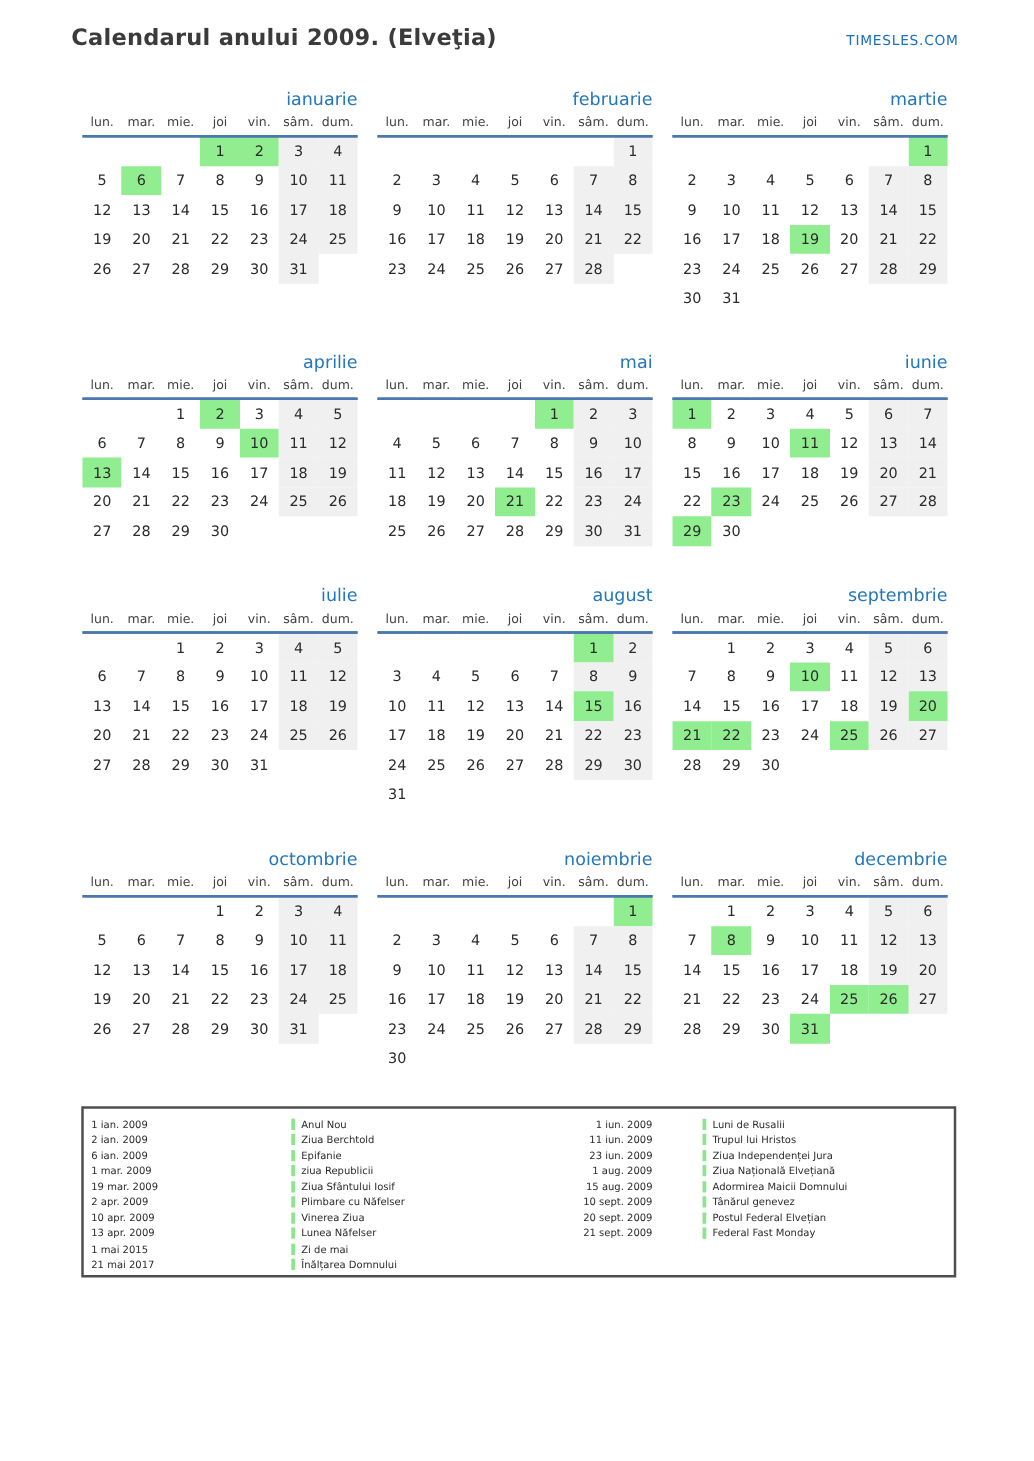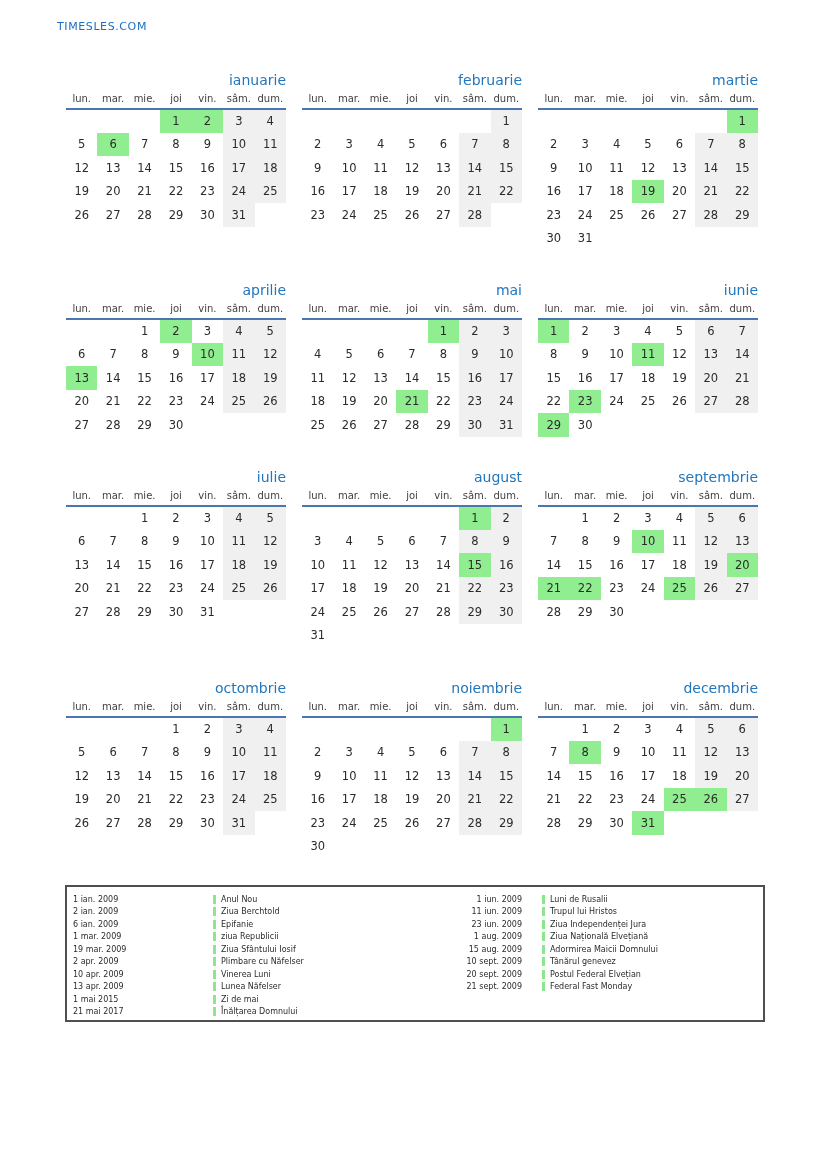--- a/index.html
+++ b/index.html
@@ -25,30 +25,31 @@
   .month-table thead th{font-size:10px;font-weight:400;color:#3f3f3f;
     padding:0 0 4px 0;border-bottom:2px solid var(--underline);text-align:center;}
   .month-table tbody td{height:23.5px;text-align:center;vertical-align:middle;
     font-size:11.5px;color:var(--ink);}
   .month-table tbody td.we{background:var(--we-gray);}
   .month-table tbody td.hl{background:var(--green);}
   #legend-box{position:absolute;left:65px;top:885px;width:700px;height:137px;
     border:2px solid #4f4f4f;padding:6px 0 0 6px;display:flex;}
   .legend-col-a{width:305px;}
   .legend-col-b{width:385px;text-align:right;}
-  .legend-entry{display:flex;align-items:center;height:12.5px;font-size:8px;color:#2b2b2b;}
+  .legend-entry{display:flex;align-items:center;height:12.5px;font-size:8px;color:#2b2b2b;gap:20px;}
   .legend-col-a .legend-date{width:120px;flex:0 0 120px;}
   .legend-col-b .legend-date{width:144px;flex:0 0 144px;}
   .legend-name{display:flex;align-items:center;padding-left:20px;}
   .bar{display:inline-block;width:3px;height:9px;background:#8ce68c;margin-right:5px;}
 </style>
 </head>
 <body>
 
 <div id="header">
+  <div id="page-title">Calendarul anului 2009. (Elveţia)</div>
   <a id="brand-link">TIMESLES.COM</a>
 </div>
 
 <div id="calendar-grid">
   <div class="month">
     <div class="month-title">ianuarie</div>
     <table class="month-table">
       <thead>
           <tr>
             <th>lun.</th>
@@ -889,21 +890,21 @@
     <span class="legend-name">
       <i class="bar"></i>
       <span class="nm">Plimbare cu Năfelser</span>
     </span>
   </div>
 
   <div class="legend-entry">
     <span class="legend-date">10 apr. 2009</span>
     <span class="legend-name">
       <i class="bar"></i>
-      <span class="nm">Vinerea Luni</span>
+      <span class="nm">Vinerea Ziua</span>
     </span>
   </div>
 
   <div class="legend-entry">
     <span class="legend-date">13 apr. 2009</span>
     <span class="legend-name">
       <i class="bar"></i>
       <span class="nm">Lunea Năfelser</span>
     </span>
   </div>

